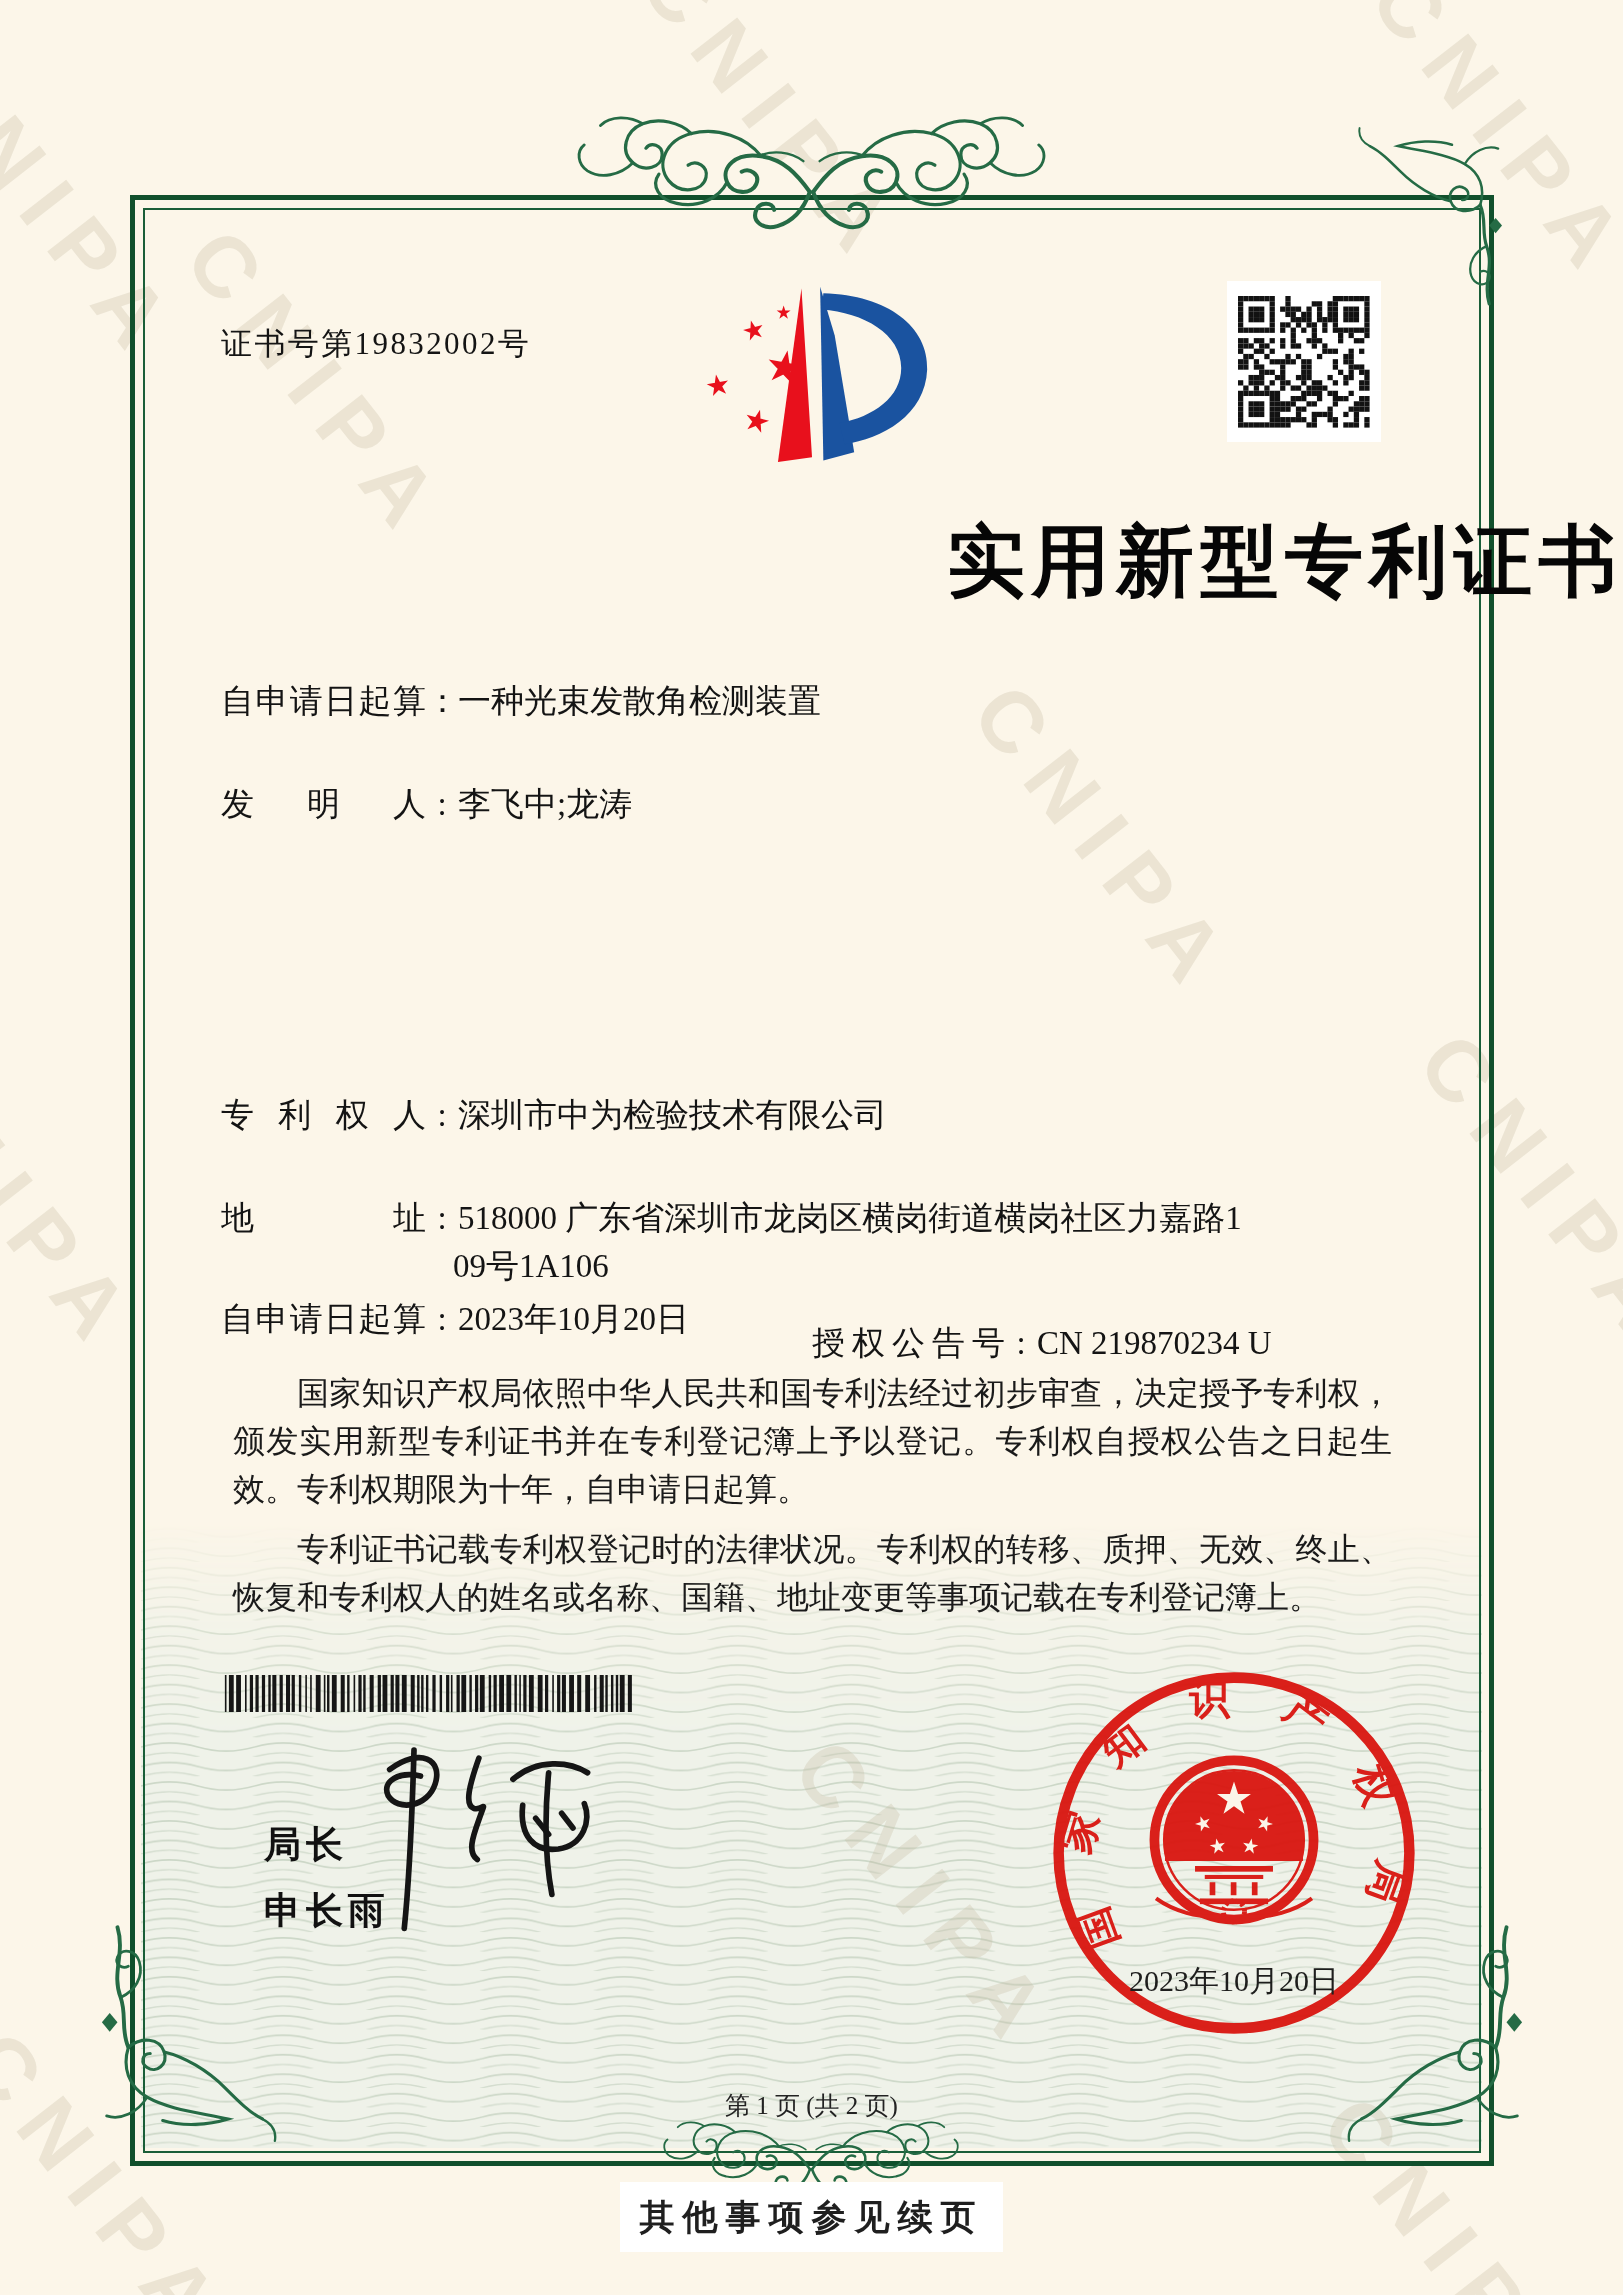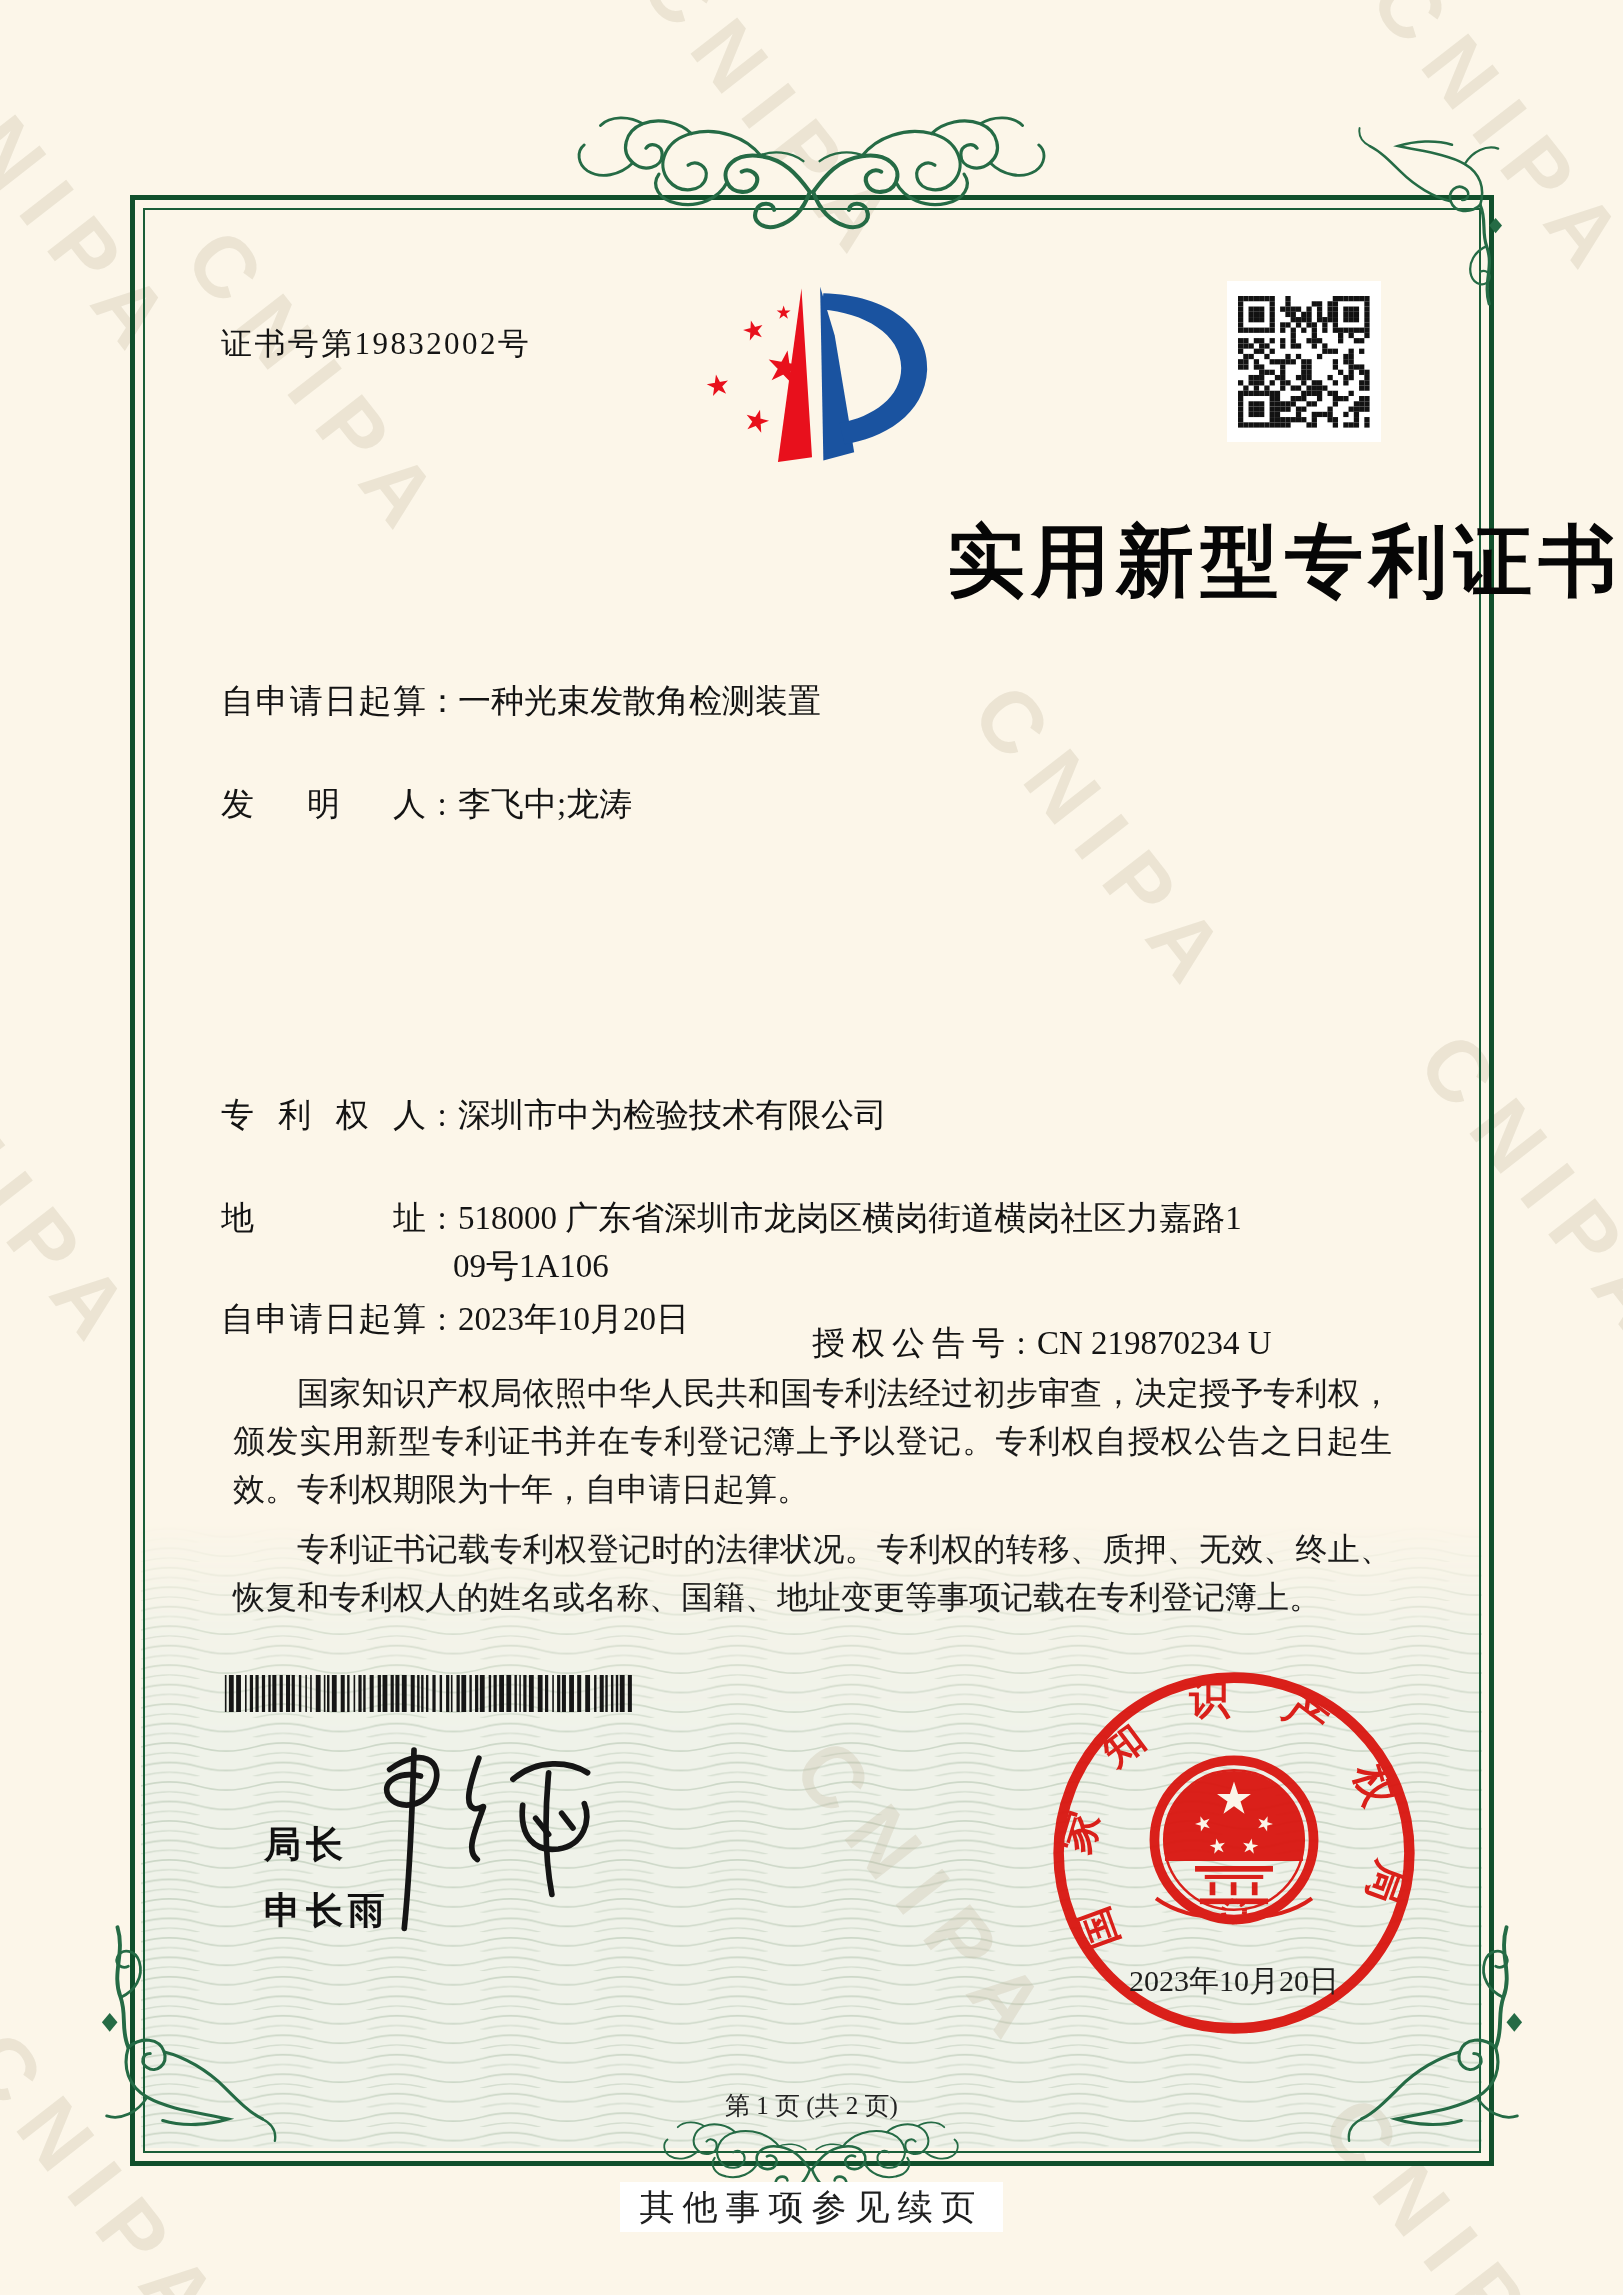--- a/index.html
+++ b/index.html
@@ -49,23 +49,23 @@
 
   .director{position:absolute;left:244px;font-family:"Liberation Sans",sans-serif;
             font-weight:600;font-size:37px;letter-spacing:4.9px;color:#111;margin-left:20px;}
   .d1{top:1820px;} .d2{top:1886px;}
   .sig{position:absolute;left:341px;top:1727px;}
 
   .seal{position:absolute;left:1044px;top:1663px;opacity:.95;}
 
   .pageinfo{position:absolute;top:2089px;left:0;width:100%;text-align:center;
             font-size:25px;color:#222;}
-  .contbox{position:absolute;left:620px;top:2182px;width:383px;height:50px;background:#ffffff;
+  .contbox{position:absolute;left:620px;top:2182px;width:383px;height:70px;background:#ffffff;
            display:flex;align-items:center;justify-content:center;
-           font-size:35px;letter-spacing:8px;color:#1f1f1f;}
+           font-size:35px;letter-spacing:8px;color:#1f1f1f;font-weight:bold;}
 </style>
 </head>
 <body>
 
 <div class="page">
 
   <svg width="0" height="0" style="position:absolute">
     <defs>
       <g id="flhalf" stroke="#256b45" fill="none" stroke-linecap="round">
         <path stroke-width="5" d="M298,96 C282,74 266,56 238,52 C206,47 188,66 196,84 C203,99 226,100 232,86 C237,74 224,66 214,71"></path>

